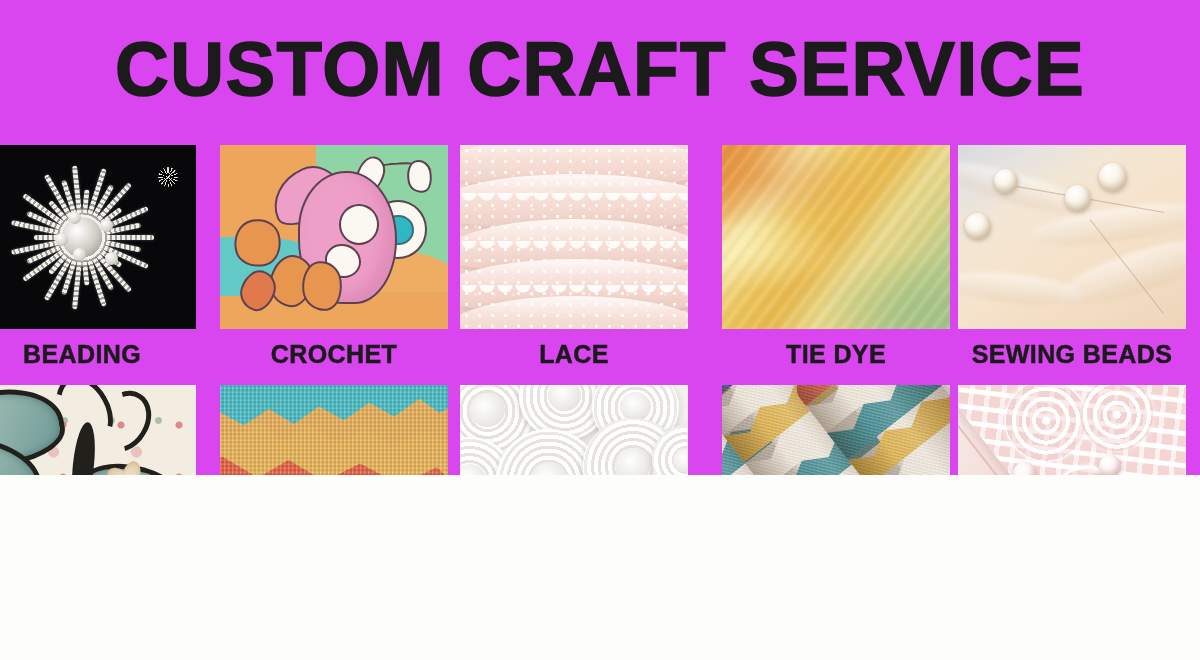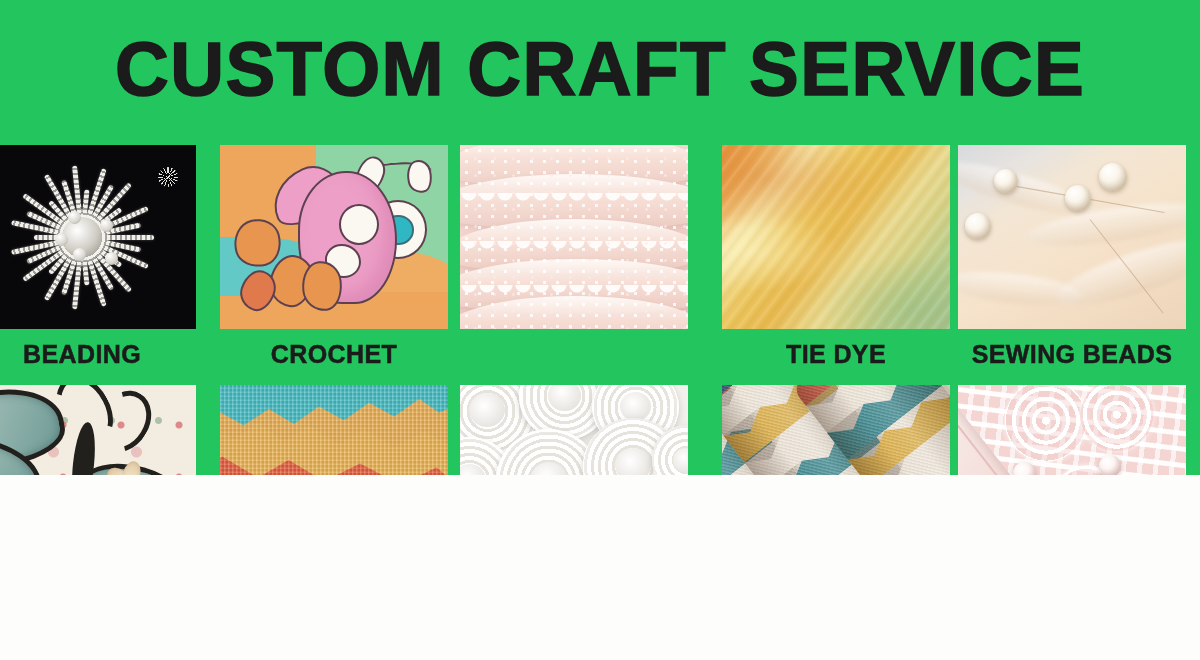--- a/index.html
+++ b/index.html
@@ -13,21 +13,21 @@
     overflow: hidden;
     background: #fdfdfc;
     font-family: "Liberation Sans", sans-serif;
     -webkit-font-smoothing: antialiased;
   }
 
   .banner {
     position: relative;
     width: 1200px;
     height: 475px;
-    background: #22c55e;
+    background: #d946ef;
     overflow: hidden;
   }
 
   
   .title-wrap {
     position: absolute;
     left: 0;
     top: 26px;
     width: 1200px;
     height: 86px;
@@ -673,20 +673,21 @@
             <div class="ruffle r2"></div>
             <div class="ruffle r3"></div>
             <div class="ruffle r4"></div>
             <div class="ruffle r5"></div>
             <div class="scallop s1"></div>
             <div class="scallop s2"></div>
             <div class="scallop s3"></div>
             <div class="dots"></div>
           </div>
         </div>
+        <div class="caption">LACE</div>
       </div>
 
       <div class="cell c3">
         <div class="thumb">
           <div class="layer art-tiedye">
             <div class="glow"></div>
             <div class="streaks"></div>
           </div>
         </div>
         <div class="caption">TIE DYE</div>

